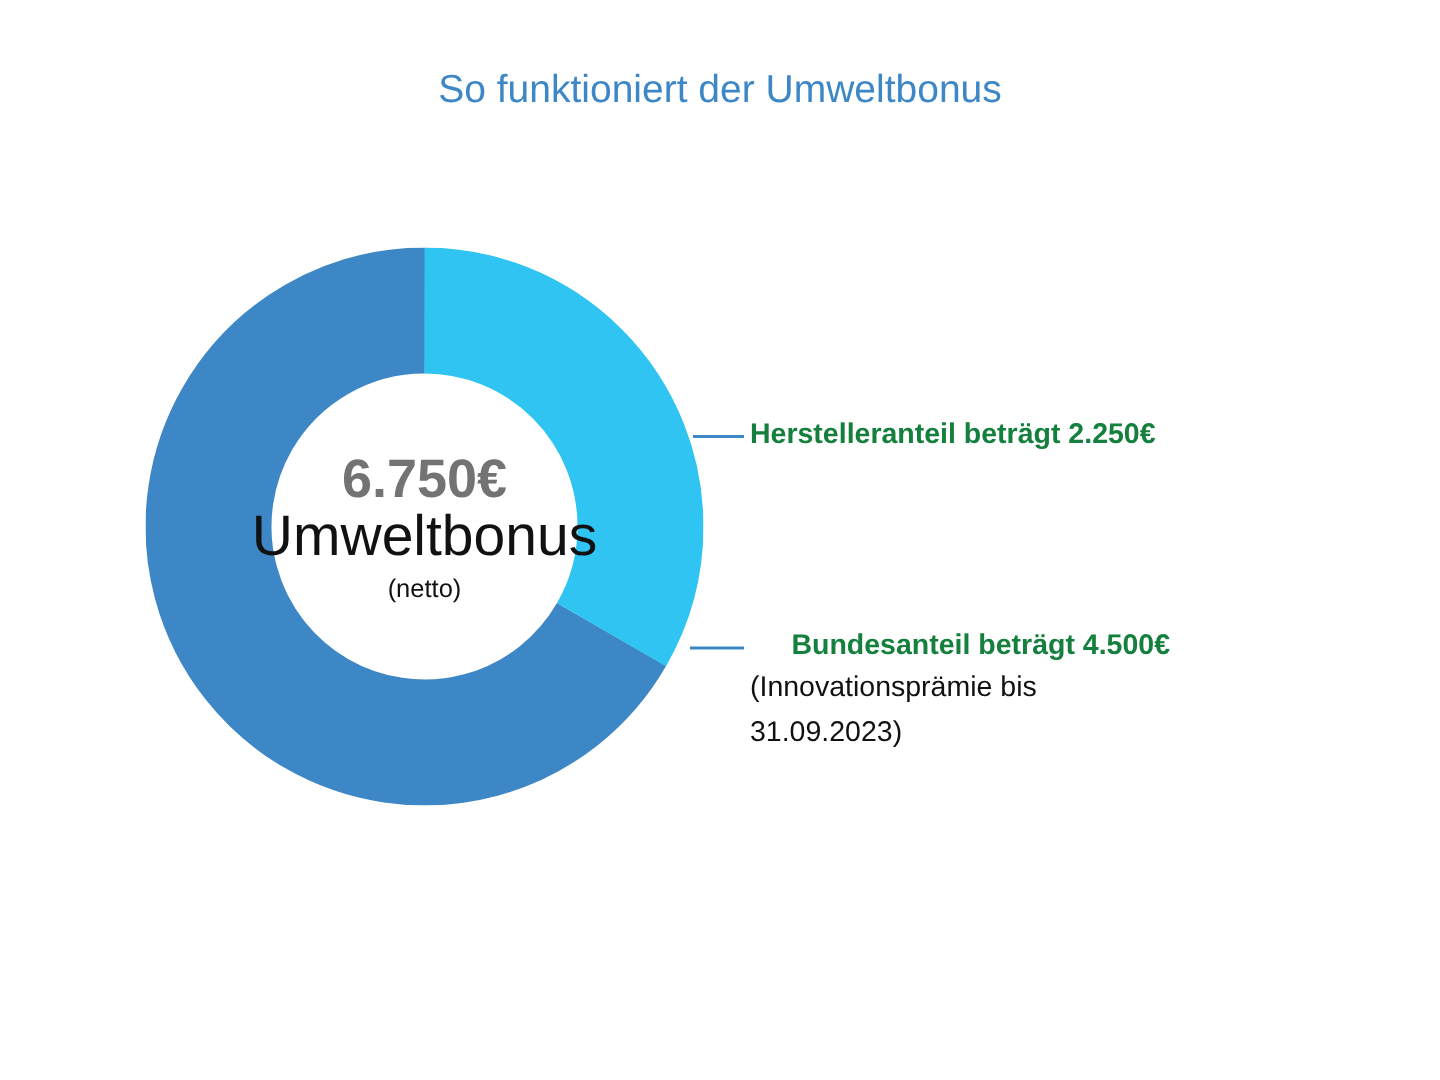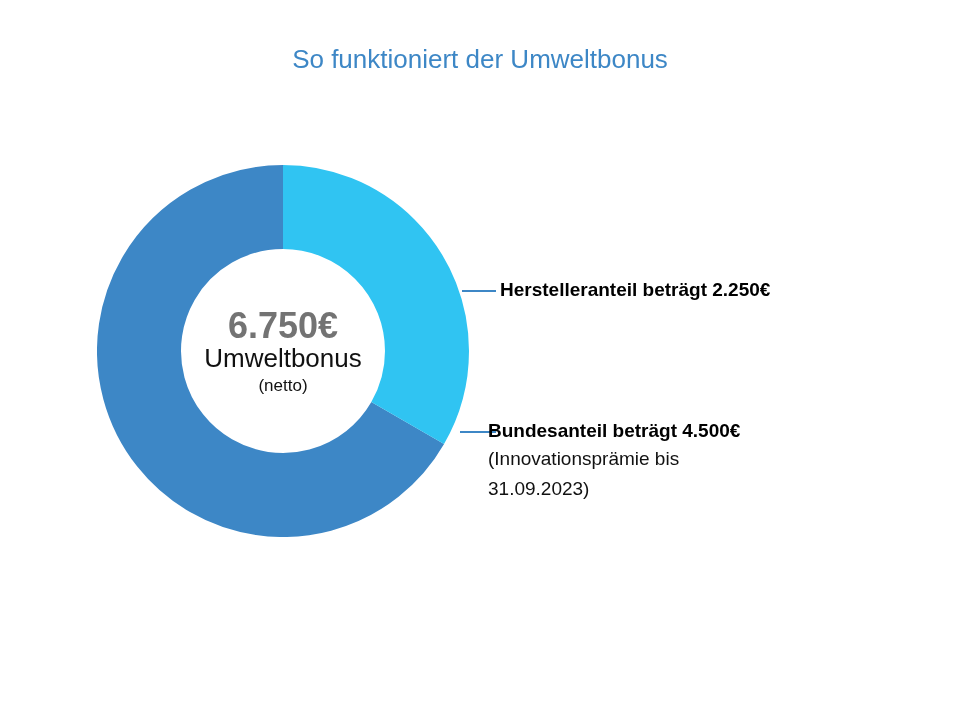--- a/index.html
+++ b/index.html
@@ -59,57 +59,58 @@
     justify-content: center;
     pointer-events: none;
   }
   .center-value {
     font-size: 36px;
     font-weight: bold;
     color: #737373;
     line-height: 1.12;
   }
   .center-name {
-    font-size: 26px;
+    font-size: 38px;
     font-weight: 400;
     color: #111111;
     line-height: 1.15;
     margin-top: -2px;
   }
   .center-sub {
     font-size: 17px;
     font-weight: 400;
     color: #111111;
     margin-top: 2px;
   }
 
   .callout {
     position: absolute;
   }
   .callout-title {
     font-size: 19px;
     font-weight: bold;
-    color: #000000;
+    color: #15803d;
     line-height: 1.35;
     white-space: nowrap;
+    text-align: right;
   }
   .callout-sub {
     font-size: 19px;
     font-weight: 400;
     color: #111111;
     line-height: 1.6;
     max-width: 280px;
   }
 
   .callout-hersteller {
     left: 500px;
     top: 277px;
   }
   .callout-bund {
-    left: 488px;
+    left: 500px;
     top: 418px;
   }
 
   .leader {
     position: absolute;
     height: 2px;
     background: #3d87c6;
   }
   .leader-1 {
     left: 462px;

